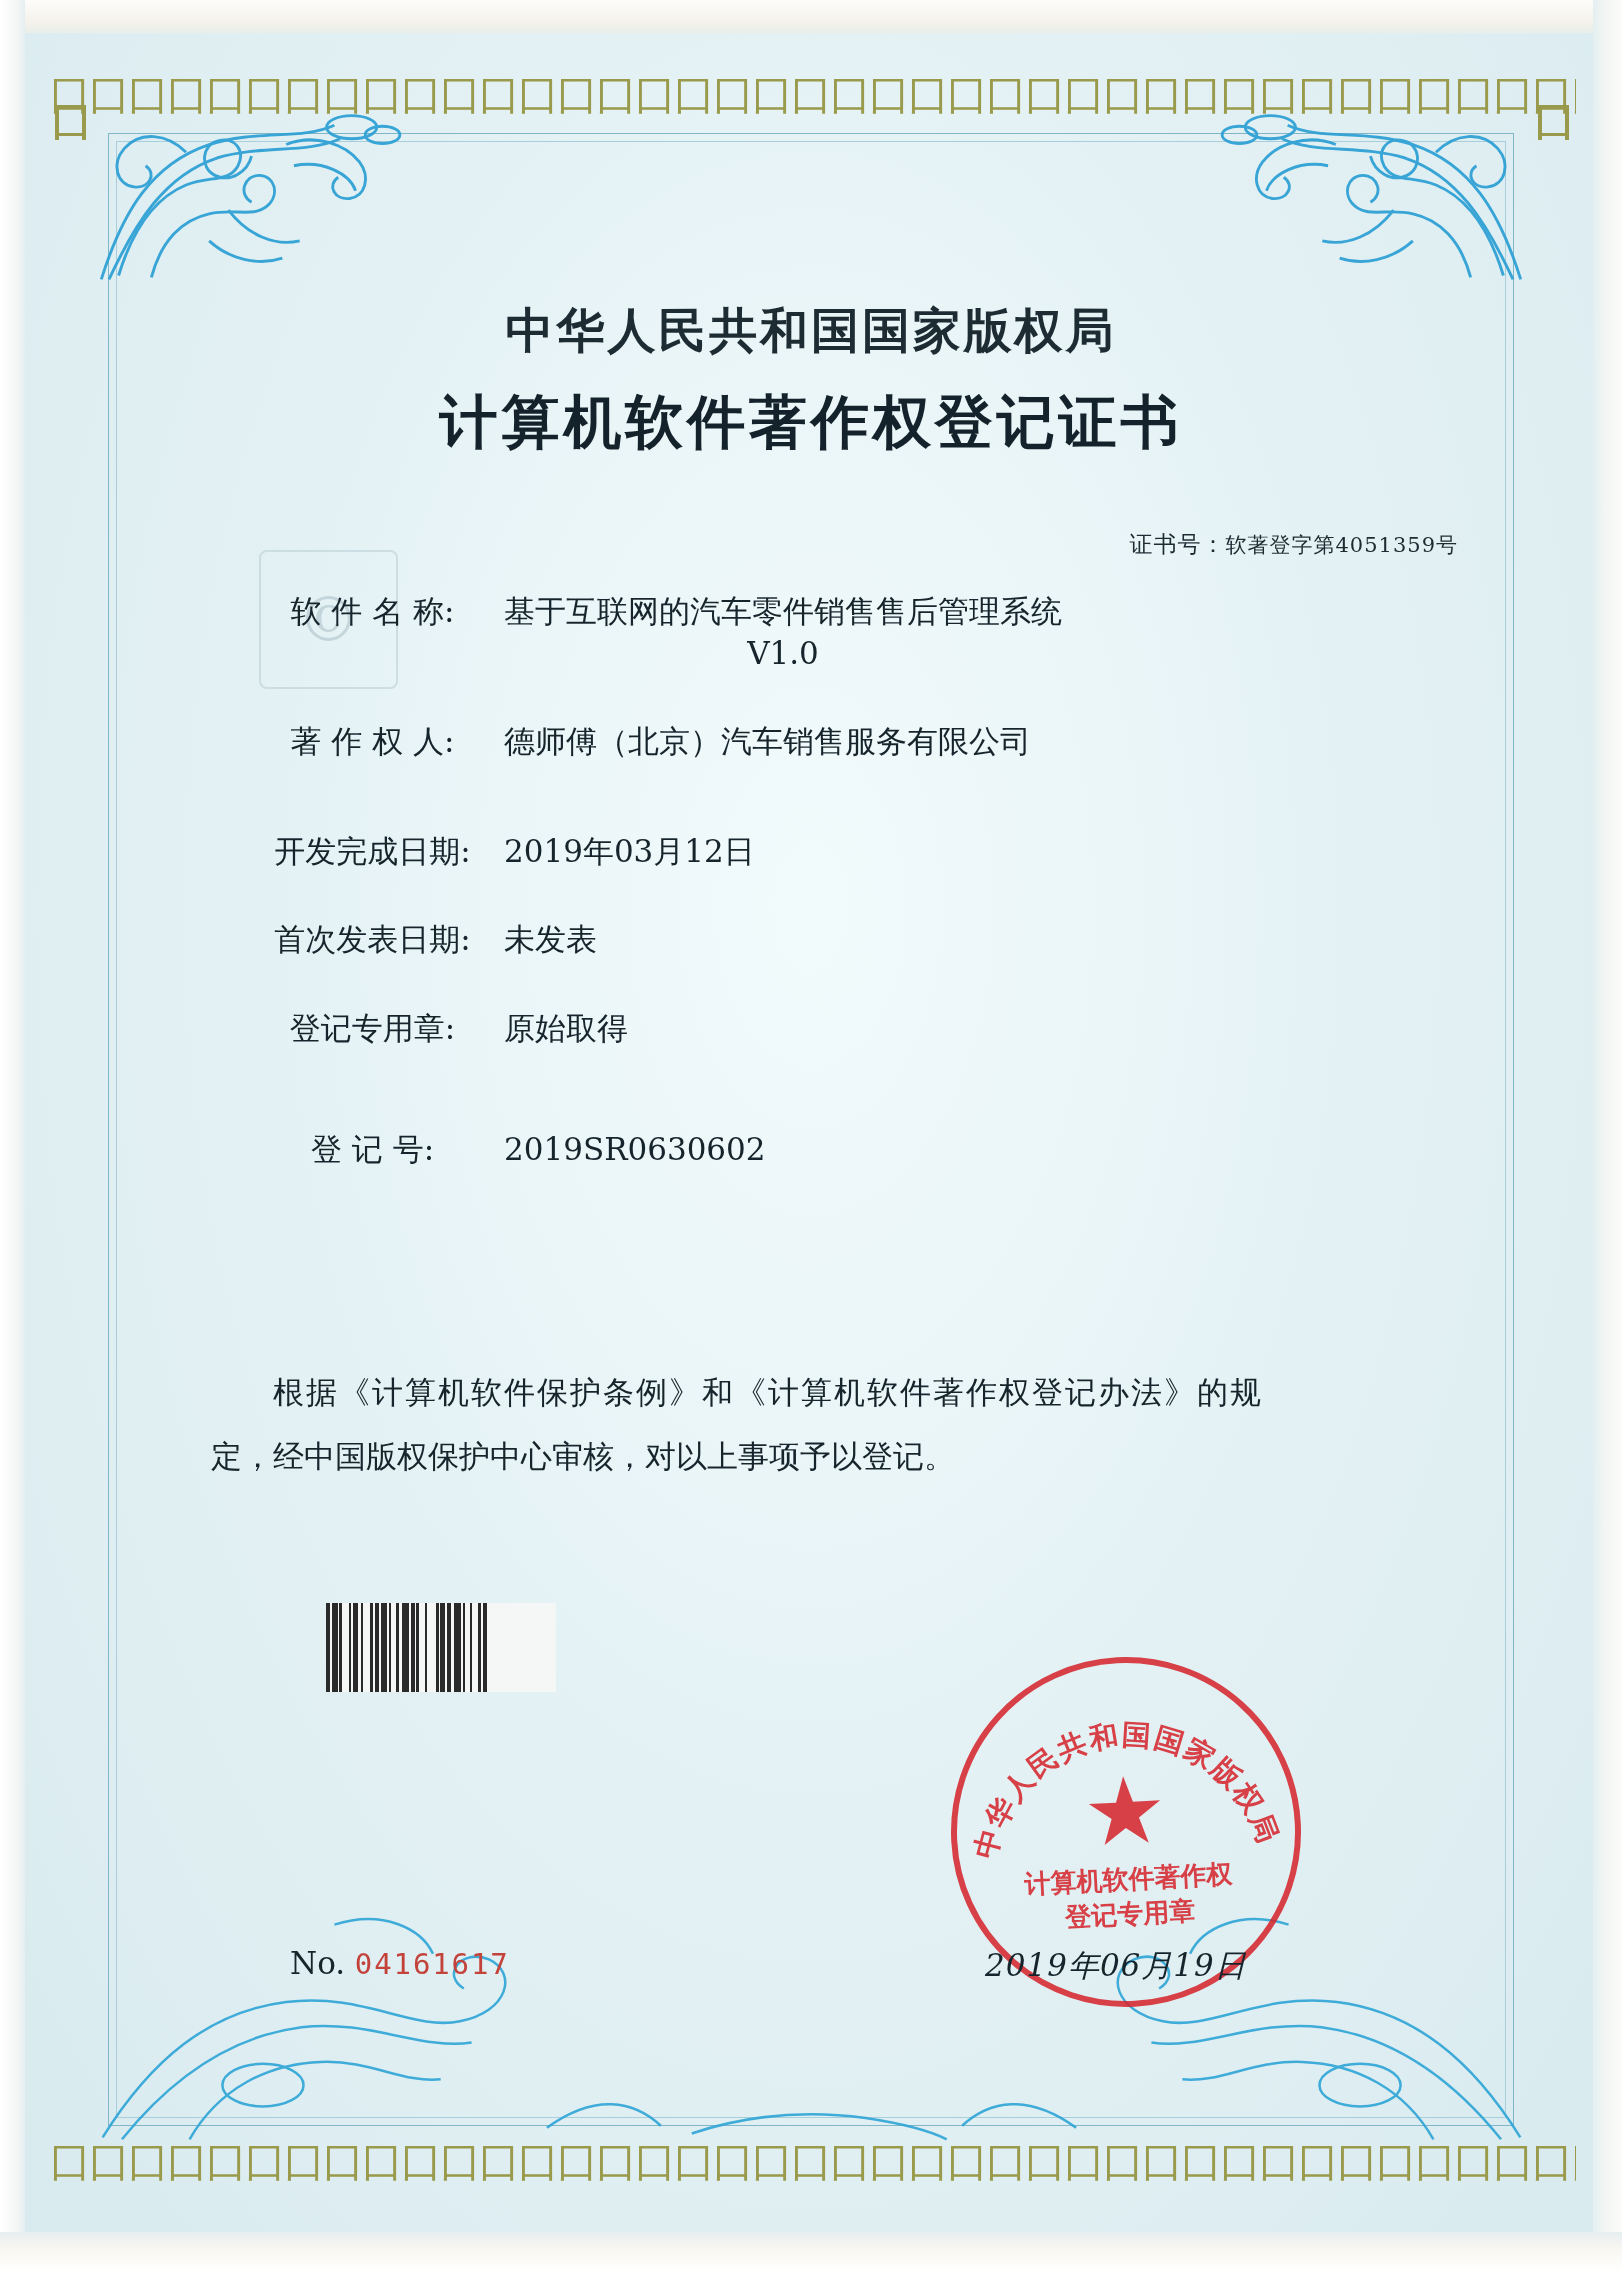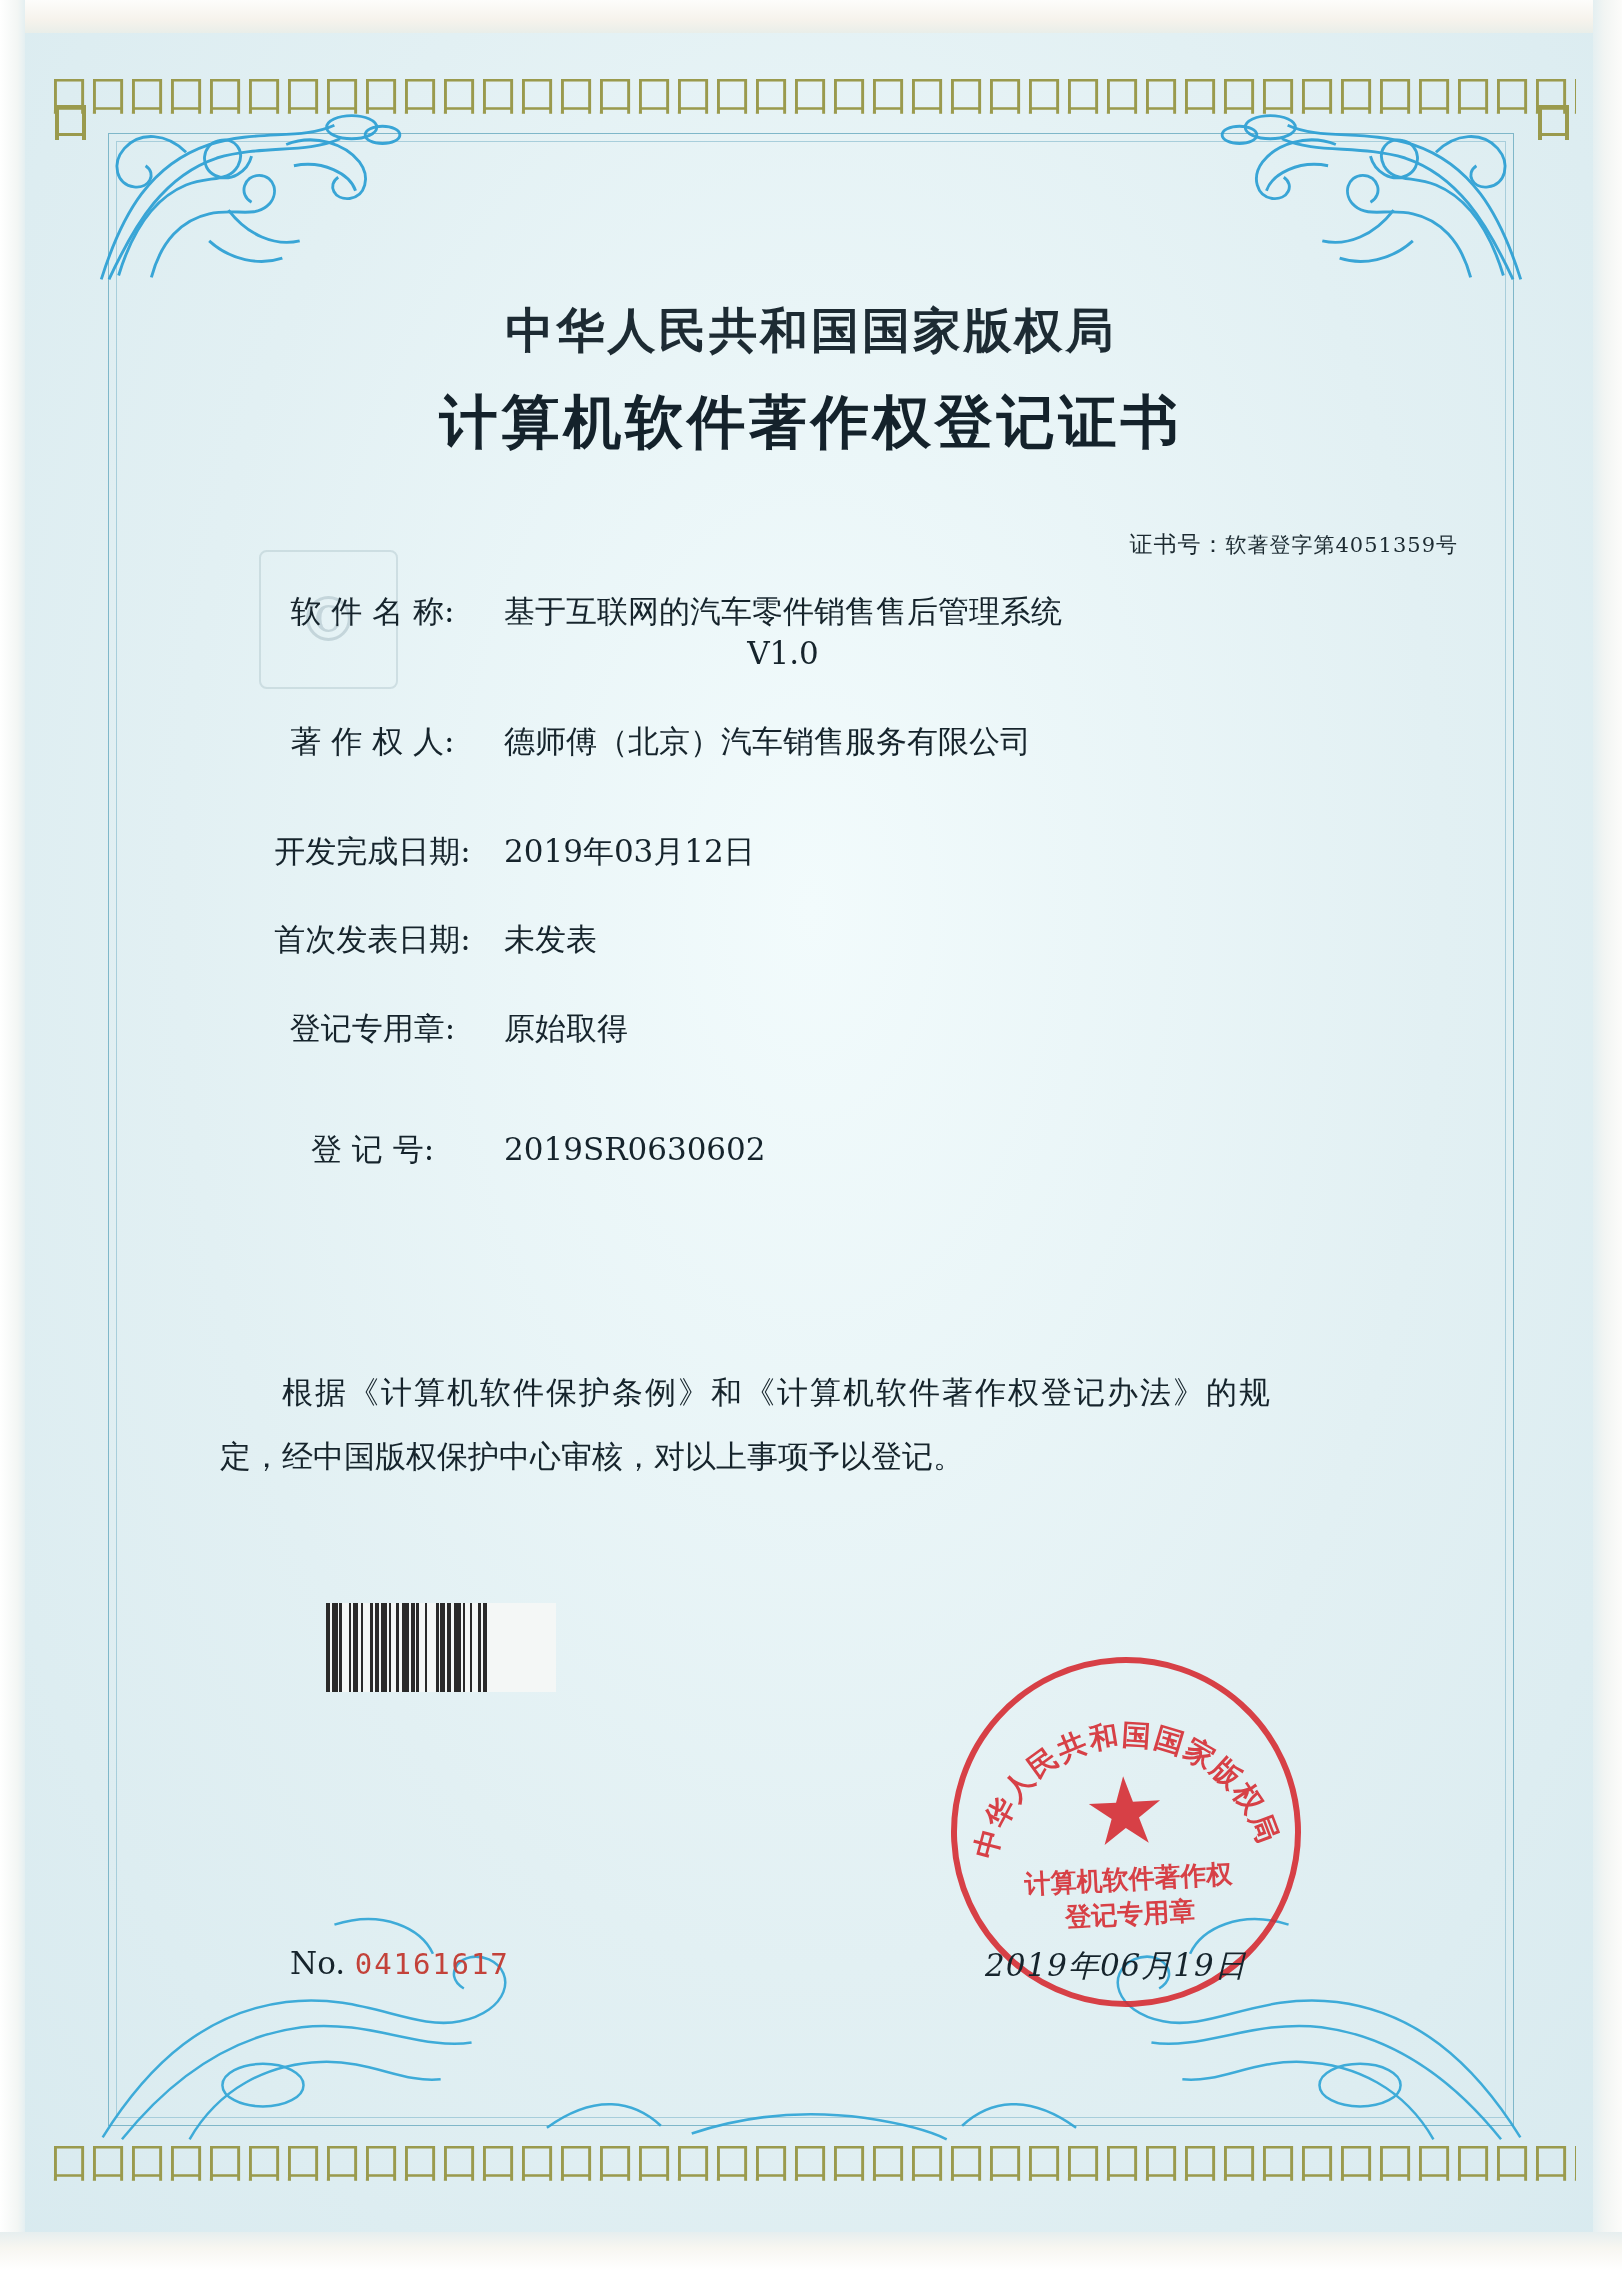--- a/index.html
+++ b/index.html
@@ -198,21 +198,21 @@
     line-height: 1.35;
     max-width: 869px;
   }
   .field-value .v2 { display: block; }
 
   .gap-lg { height: 54px; }
   .gap-md { height: 33px; }
 
   .statement {
     position: absolute;
-    left: 17px;
+    left: 8px;
     top: 1361px;
     width: 1456px;
     padding: 0 203px;
     box-sizing: border-box;
     font-family: "DejaVu Serif", "Liberation Serif", serif;
     font-size: 31px;
     color: #16242c;
     line-height: 2.05;
     text-align: justify;
   }

